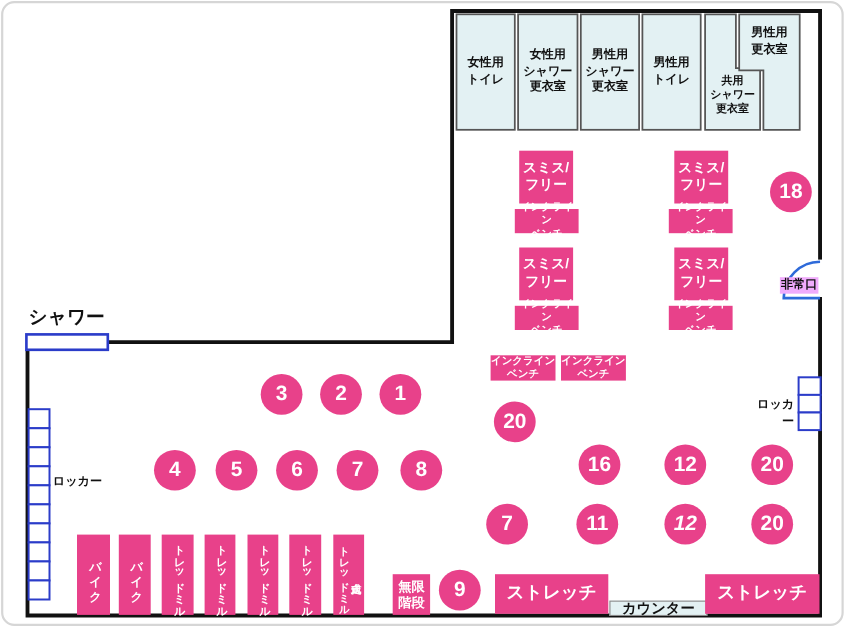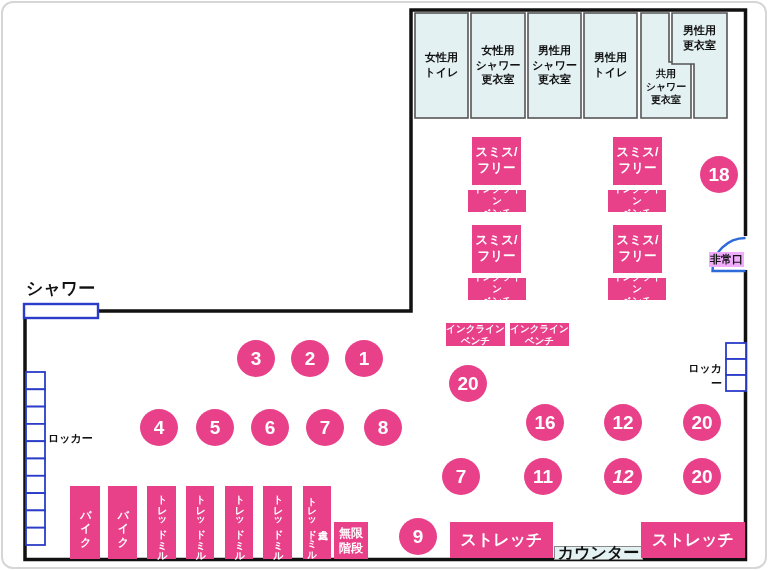--- a/index.html
+++ b/index.html
@@ -82,21 +82,21 @@
 シャワー
 更衣室</div>
   <div class="lbl" style="left:672px;top:23px;width:55px;font-size:11px;">男性用
 更衣室</div>
 
   <div class="lbl" style="left:26px;top:278px;font-size:17px;">シャワー</div>
   <div class="lbl" style="left:709px;top:252px;font-size:11px;background:#f0abfc;padding:0 1px;">非常口</div>
   <div class="lbl" style="left:48px;top:431px;font-size:11px;">ロッカー</div>
   <div class="lbl" style="left:680px;top:361px;width:42px;font-size:11px;text-align:right;">ロッカー</div>
 
-  <div class="lightbox" style="left:554px;top:546px;width:87px;height:12px;font-size:16px;border-width:1px;">
+  <div class="lightbox" style="left:554px;top:546px;width:87px;height:12px;font-size:13px;border-width:1px;">
     <span>カウンター</span>
   </div>
 
   <div class="pink" style="left:472px;top:137px;width:49px;height:48px;font-size:12.5px;">スミス/
 フリー</div>
   <div class="pink" style="left:613px;top:137px;width:49px;height:48px;font-size:12.5px;">スミス/
 フリー</div>
   <div class="pink" style="left:472px;top:225px;width:49px;height:48px;font-size:12.5px;">スミス/
 フリー</div>
   <div class="pink" style="left:613px;top:225px;width:49px;height:48px;font-size:12.5px;">スミス/
@@ -131,21 +131,21 @@
     <span class="vtext" style="font-size:10px;letter-spacing:0;">トレッドミル</span>
   </div>
   <div class="pink" style="left:263px;top:486px;width:29px;height:73px;">
     <span class="vtext" style="font-size:10px;letter-spacing:0;">トレッドミル</span>
   </div>
   <div class="pink" style="left:303px;top:486px;width:28px;height:73px;">
     <span class="vtext" style="font-size:9.5px;letter-spacing:0;line-height:1.15;">自走式
 トレッドミル</span>
   </div>
 
-  <div class="pink" style="left:334px;top:522px;width:34px;height:37px;font-size:12px;">無限
+  <div class="pink" style="left:357px;top:522px;width:34px;height:37px;font-size:12px;">無限
 階段</div>
   <div class="pink" style="left:450px;top:522px;width:103px;height:36px;font-size:16px;">ストレッチ</div>
   <div class="pink" style="left:641px;top:522px;width:104px;height:36px;font-size:16px;">ストレッチ</div>
 
   <div class="pink station" style="left:345px;top:340px;">1</div>
   <div class="pink station" style="left:291px;top:340px;">2</div>
   <div class="pink station" style="left:237px;top:340px;">3</div>
   <div class="pink station" style="left:140px;top:409px;">4</div>
   <div class="pink station" style="left:196px;top:409px;">5</div>
   <div class="pink station" style="left:251px;top:409px;">6</div>

